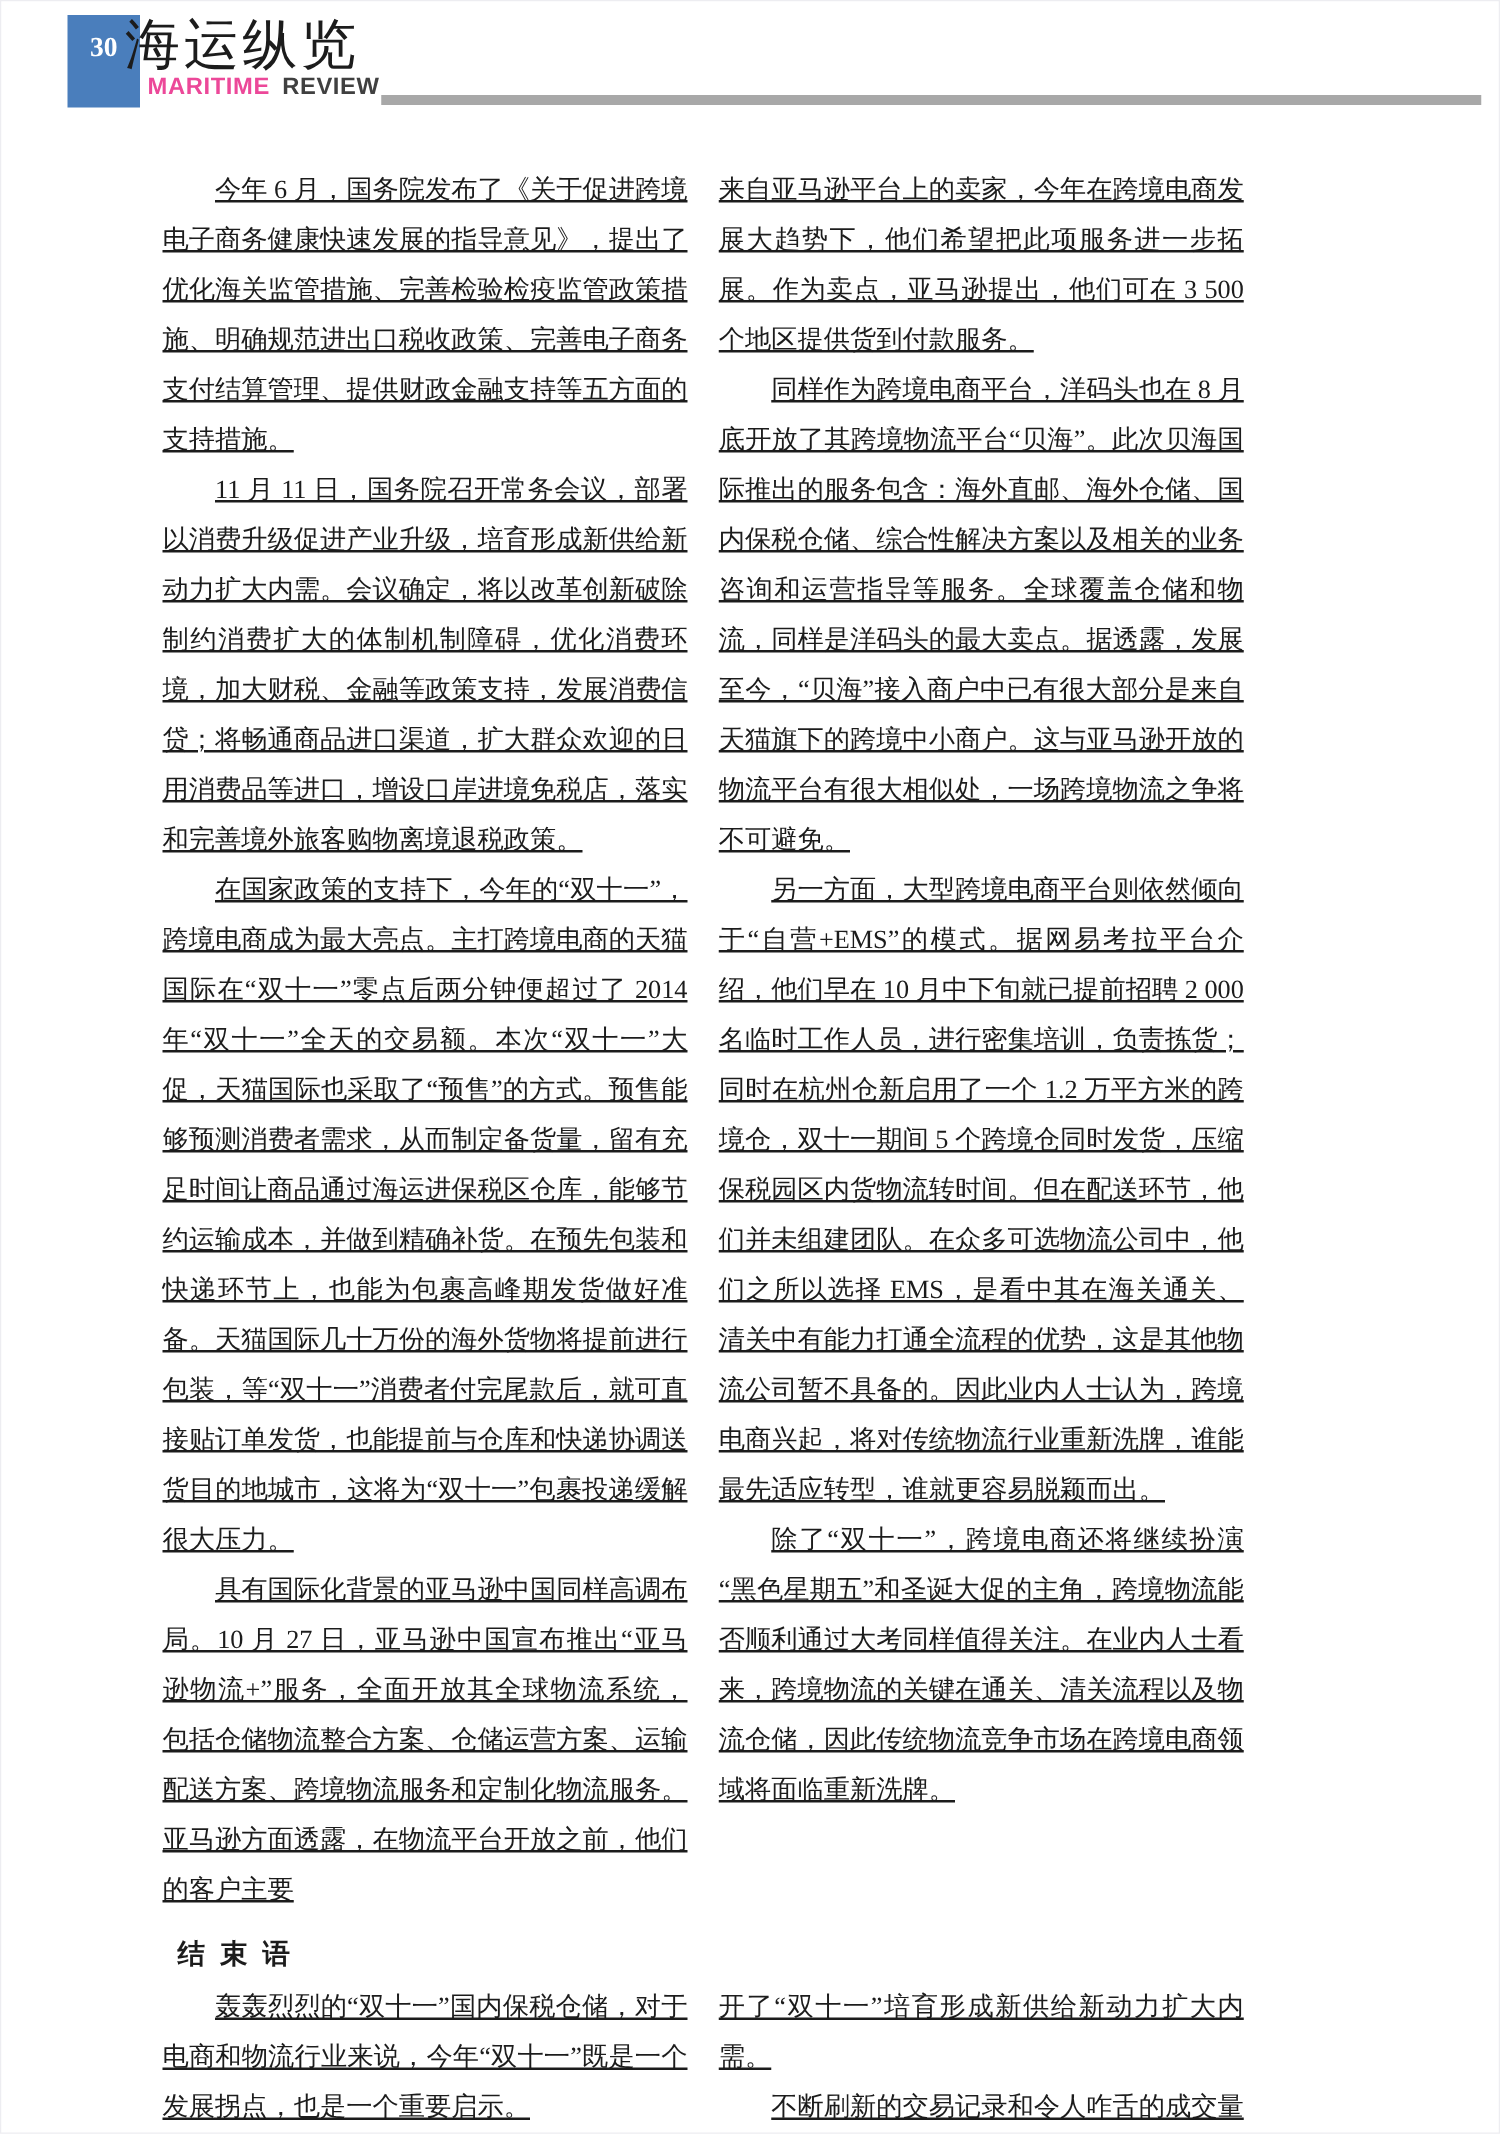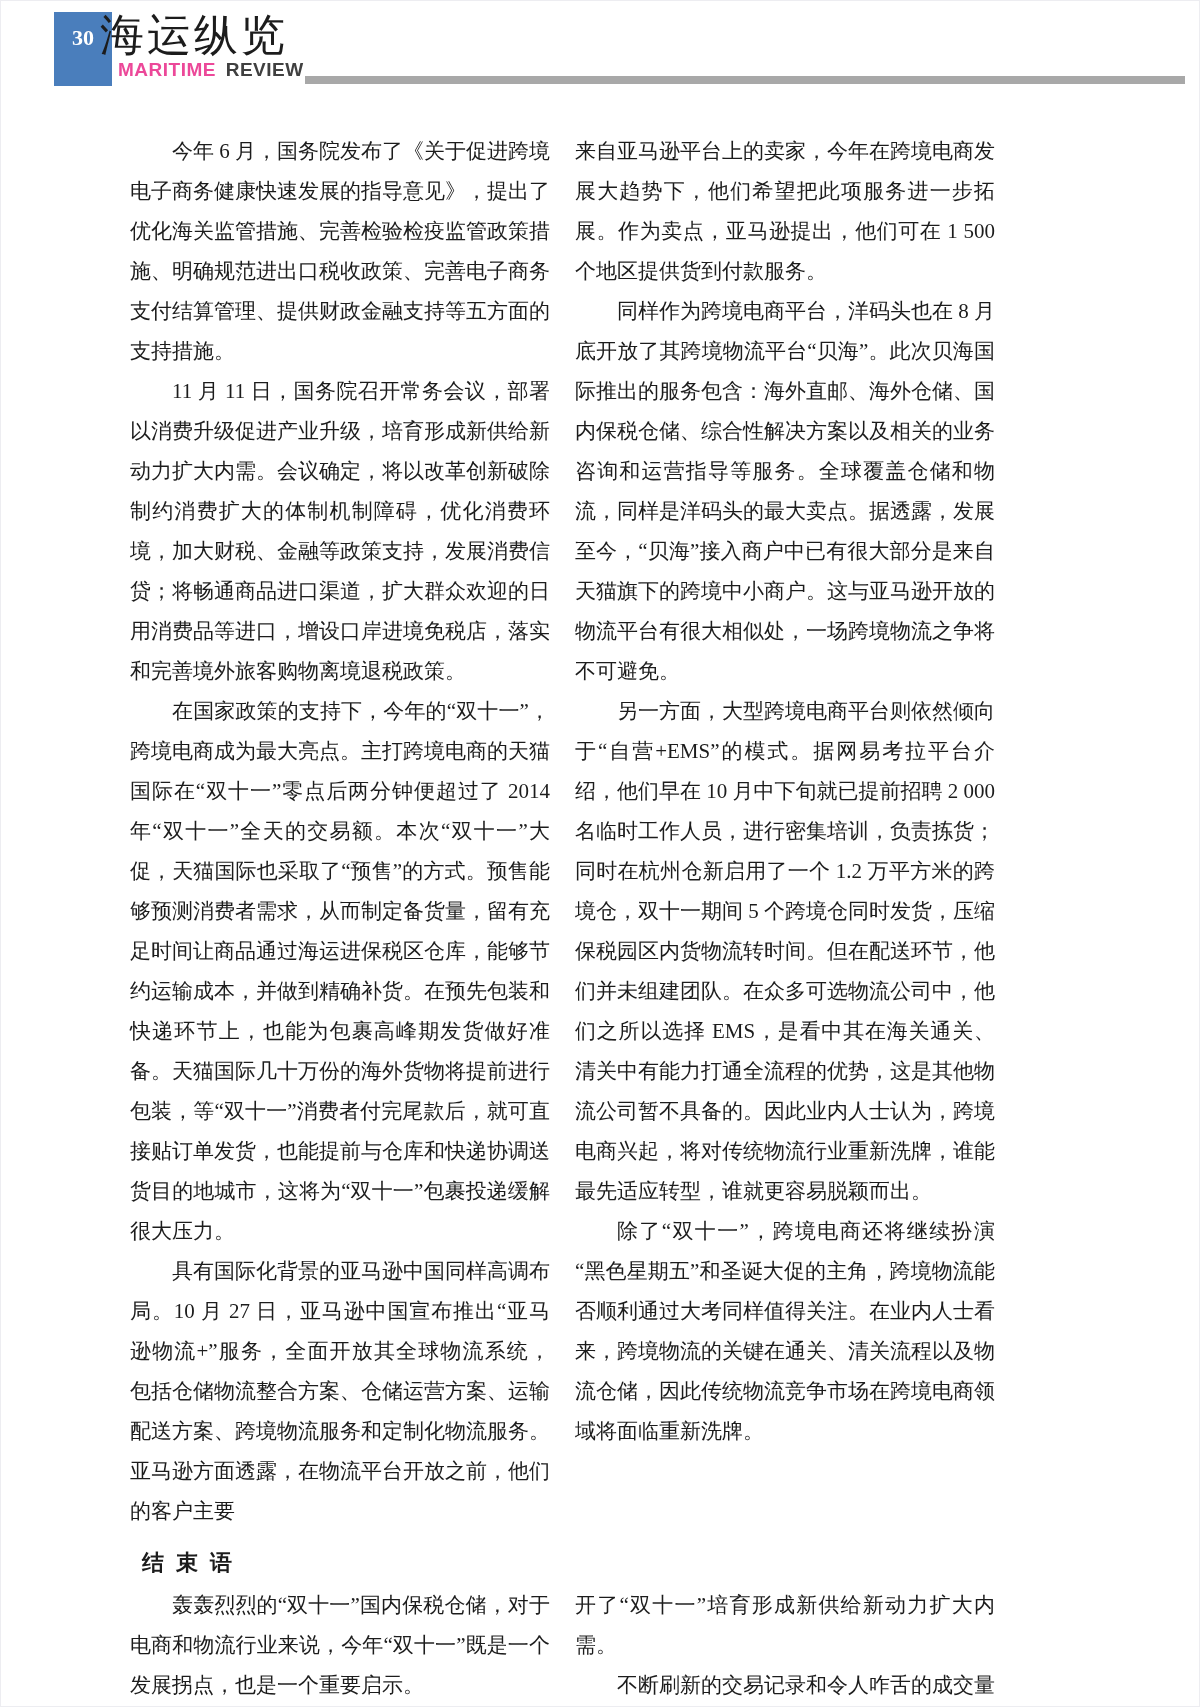--- a/index.html
+++ b/index.html
@@ -36,21 +36,21 @@
   }
   .title-en .en-blue { color:#ec4899; }
   .title-en .en-dark { color:#404040; margin-left:4px; }
   .header-rule {
     position:absolute; left:305px; top:76px;
     width:880px; height:8px;
     background:#a8a8a8;
   }
   
   .content { position:absolute; left:130px; top:131px; width:865px; }
-  .cols { display:flex; gap:25px; }
+  .cols { display:flex; gap:25px;text-decoration:underline; }
   .col { width:420px; }
   p.para {
     margin:0;
     font-size:21px; line-height:40px;
     text-align:justify; text-justify:inter-ideograph;
     text-indent:2em;
   }
   p.para.no-indent { text-indent:0; }
   .conclusion-heading {
     margin:17px 0 7px 0;
@@ -81,21 +81,21 @@
         <p class="para">今年 6 月，国务院发布了《关于促进跨境电子商务健康快速发展的指导意见》，提出了优化海关监管措施、完善检验检疫监管政策措施、明确规范进出口税收政策、完善电子商务支付结算管理、提供财政金融支持等五方面的支持措施。</p>
 
         <p class="para">11 月 11 日，国务院召开常务会议，部署以消费升级促进产业升级，培育形成新供给新动力扩大内需。会议确定，将以改革创新破除制约消费扩大的体制机制障碍，优化消费环境，加大财税、金融等政策支持，发展消费信贷；将畅通商品进口渠道，扩大群众欢迎的日用消费品等进口，增设口岸进境免税店，落实和完善境外旅客购物离境退税政策。</p>
 
         <p class="para">在国家政策的支持下，今年的“双十一”，跨境电商成为最大亮点。主打跨境电商的天猫国际在“双十一”零点后两分钟便超过了 2014 年“双十一”全天的交易额。本次“双十一”大促，天猫国际也采取了“预售”的方式。预售能够预测消费者需求，从而制定备货量，留有充足时间让商品通过海运进保税区仓库，能够节约运输成本，并做到精确补货。在预先包装和快递环节上，也能为包裹高峰期发货做好准备。天猫国际几十万份的海外货物将提前进行包装，等“双十一”消费者付完尾款后，就可直接贴订单发货，也能提前与仓库和快递协调送货目的地城市，这将为“双十一”包裹投递缓解很大压力。</p>
 
         <p class="para">具有国际化背景的亚马逊中国同样高调布局。10 月 27 日，亚马逊中国宣布推出“亚马逊物流+”服务，全面开放其全球物流系统，包括仓储物流整合方案、仓储运营方案、运输配送方案、跨境物流服务和定制化物流服务。亚马逊方面透露，在物流平台开放之前，他们的客户主要</p>
       </div>
     <div class="col">
 
-        <p class="para no-indent">来自亚马逊平台上的卖家，今年在跨境电商发展大趋势下，他们希望把此项服务进一步拓展。作为卖点，亚马逊提出，他们可在 1 500 个地区提供货到付款服务。</p>
+        <p class="para no-indent">来自亚马逊平台上的卖家，今年在跨境电商发展大趋势下，他们希望把此项服务进一步拓展。作为卖点，亚马逊提出，他们可在 3 500 个地区提供货到付款服务。</p>
 
         <p class="para">同样作为跨境电商平台，洋码头也在 8 月底开放了其跨境物流平台“贝海”。此次贝海国际推出的服务包含：海外直邮、海外仓储、国内保税仓储、综合性解决方案以及相关的业务咨询和运营指导等服务。全球覆盖仓储和物流，同样是洋码头的最大卖点。据透露，发展至今，“贝海”接入商户中已有很大部分是来自天猫旗下的跨境中小商户。这与亚马逊开放的物流平台有很大相似处，一场跨境物流之争将不可避免。</p>
 
         <p class="para">另一方面，大型跨境电商平台则依然倾向于“自营+EMS”的模式。据网易考拉平台介绍，他们早在 10 月中下旬就已提前招聘 2 000 名临时工作人员，进行密集培训，负责拣货；同时在杭州仓新启用了一个 1.2 万平方米的跨境仓，双十一期间 5 个跨境仓同时发货，压缩保税园区内货物流转时间。但在配送环节，他们并未组建团队。在众多可选物流公司中，他们之所以选择 EMS，是看中其在海关通关、清关中有能力打通全流程的优势，这是其他物流公司暂不具备的。因此业内人士认为，跨境电商兴起，将对传统物流行业重新洗牌，谁能最先适应转型，谁就更容易脱颖而出。</p>
 
         <p class="para">除了“双十一”，跨境电商还将继续扮演“黑色星期五”和圣诞大促的主角，跨境物流能否顺利通过大考同样值得关注。在业内人士看来，跨境物流的关键在通关、清关流程以及物流仓储，因此传统物流竞争市场在跨境电商领域将面临重新洗牌。</p>
       </div>
   </section>
 
   <h2 class="conclusion-heading">结束语</h2>

